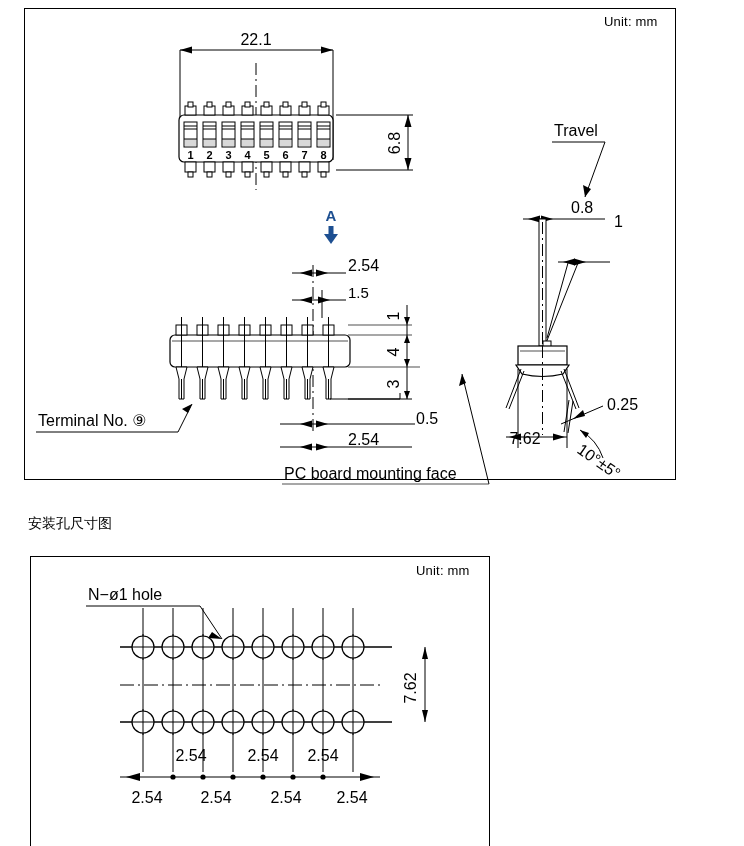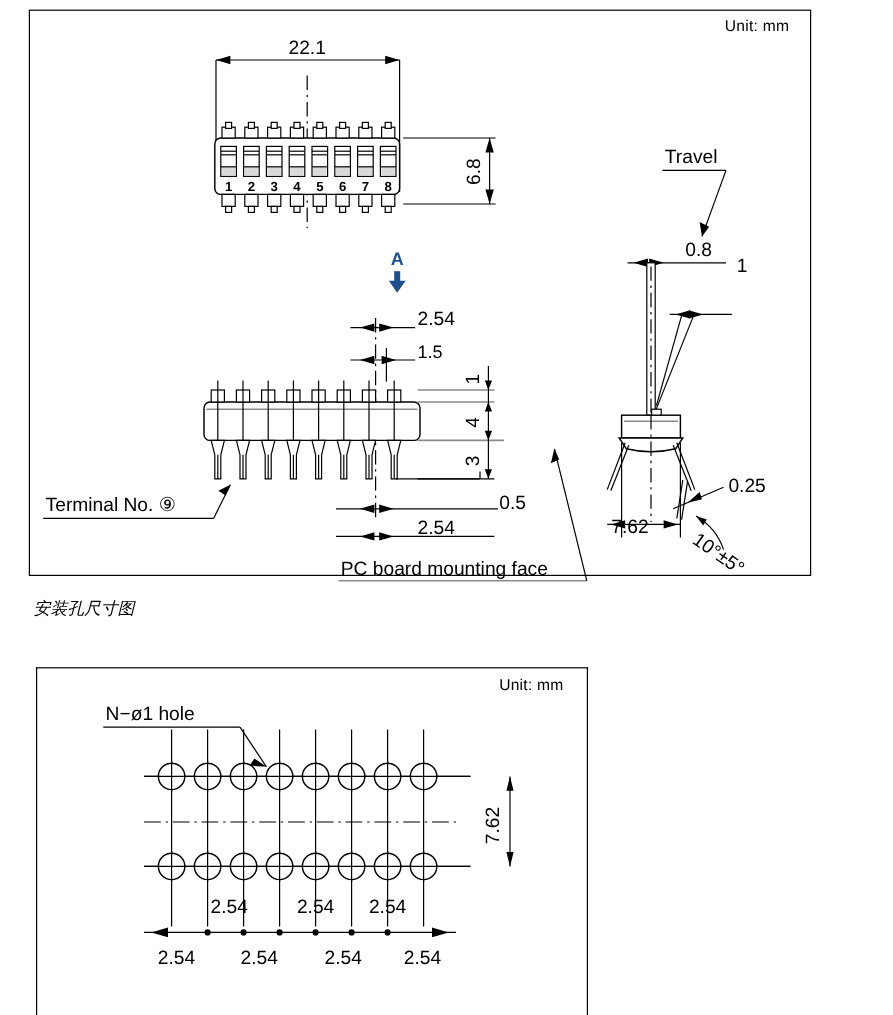--- a/index.html
+++ b/index.html
@@ -3,22 +3,22 @@
 <meta charset="utf-8">
 <style>
   html,body{margin:0;padding:0;background:#fff;}
   body{width:744px;height:846px;position:relative;
        font-family:"Liberation Sans","DejaVu Sans",sans-serif;color:#000;
        -webkit-font-smoothing:antialiased;}
   .panel{position:absolute;border:1px solid #000;background:#fff;box-sizing:border-box;}
   #panel-top{left:24px;top:8px;width:652px;height:472px;}
   #panel-bottom{left:30px;top:556px;width:460px;height:290px;border-bottom:none;}
   .unit{position:absolute;font-size:13px;letter-spacing:.2px;}
-  .section-title{position:absolute;left:28px;top:499px;font-size:14px;
-                 font-family:"DejaVu Sans",sans-serif;font-style:italic;}
+  .section-title{position:absolute;left:28px;top:515px;font-size:14px;
+                 font-family:"DejaVu Sans",sans-serif;}
   svg{position:absolute;left:0;top:0;overflow:visible;}
   text{font-family:"Liberation Sans","DejaVu Sans",sans-serif;fill:#000;}
   .dim{font-size:16px;}
   .dimsm{font-size:15px;}
   .lbl{font-size:16px;}
   .swnum{font-size:11px;font-weight:bold;}
   .ln{stroke:#000;fill:none;}
   .thin{stroke-width:1;}
   .med{stroke-width:1.2;}
   .gray{stroke:#8a8a8a;stroke-width:1.3;}

